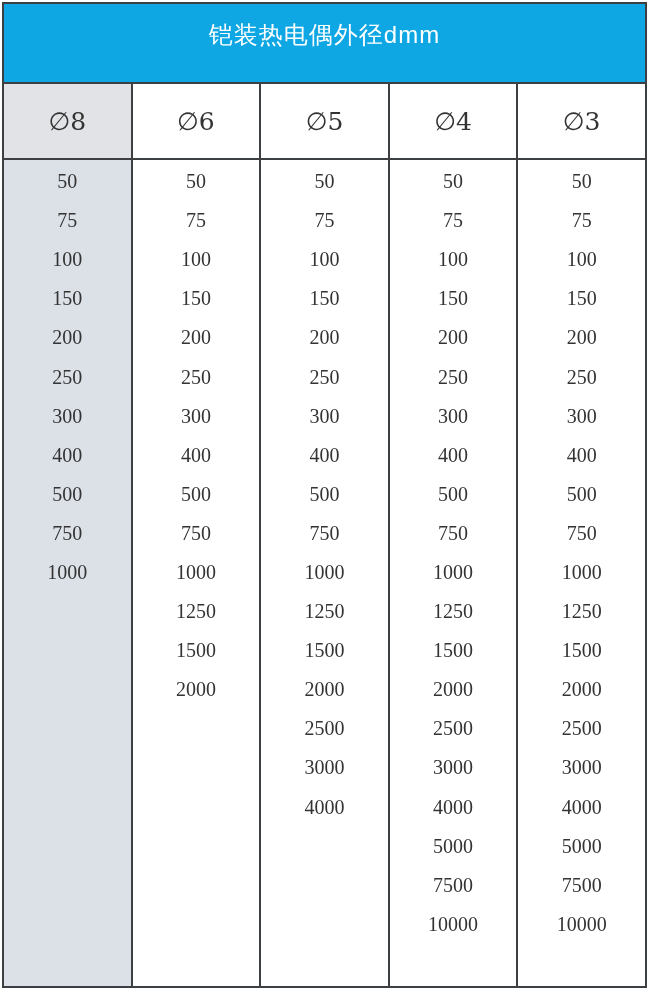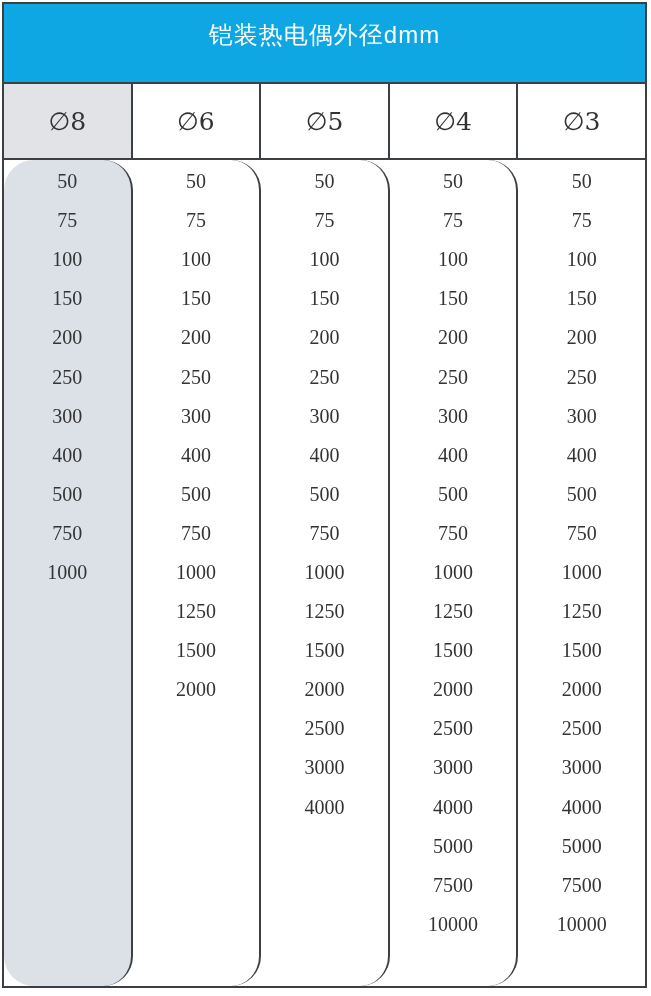--- a/index.html
+++ b/index.html
@@ -66,21 +66,20 @@
     flex: 1;
     display: flex;
     min-height: 0;
   }
   .col {
     flex: 1;
     border-right: 2px solid #3c4043;
     box-sizing: border-box;
     padding-top: 2px;
     background: #ffffff;
-    border-radius: 30px;
   }
   .col:last-child { border-right: none; }
   .col.first { background: #dce1e8; }
   .cell {
     height: 39.1px;
     display: flex;
     align-items: center;
     justify-content: center;
     font-size: 20px;
     color: #333333;

